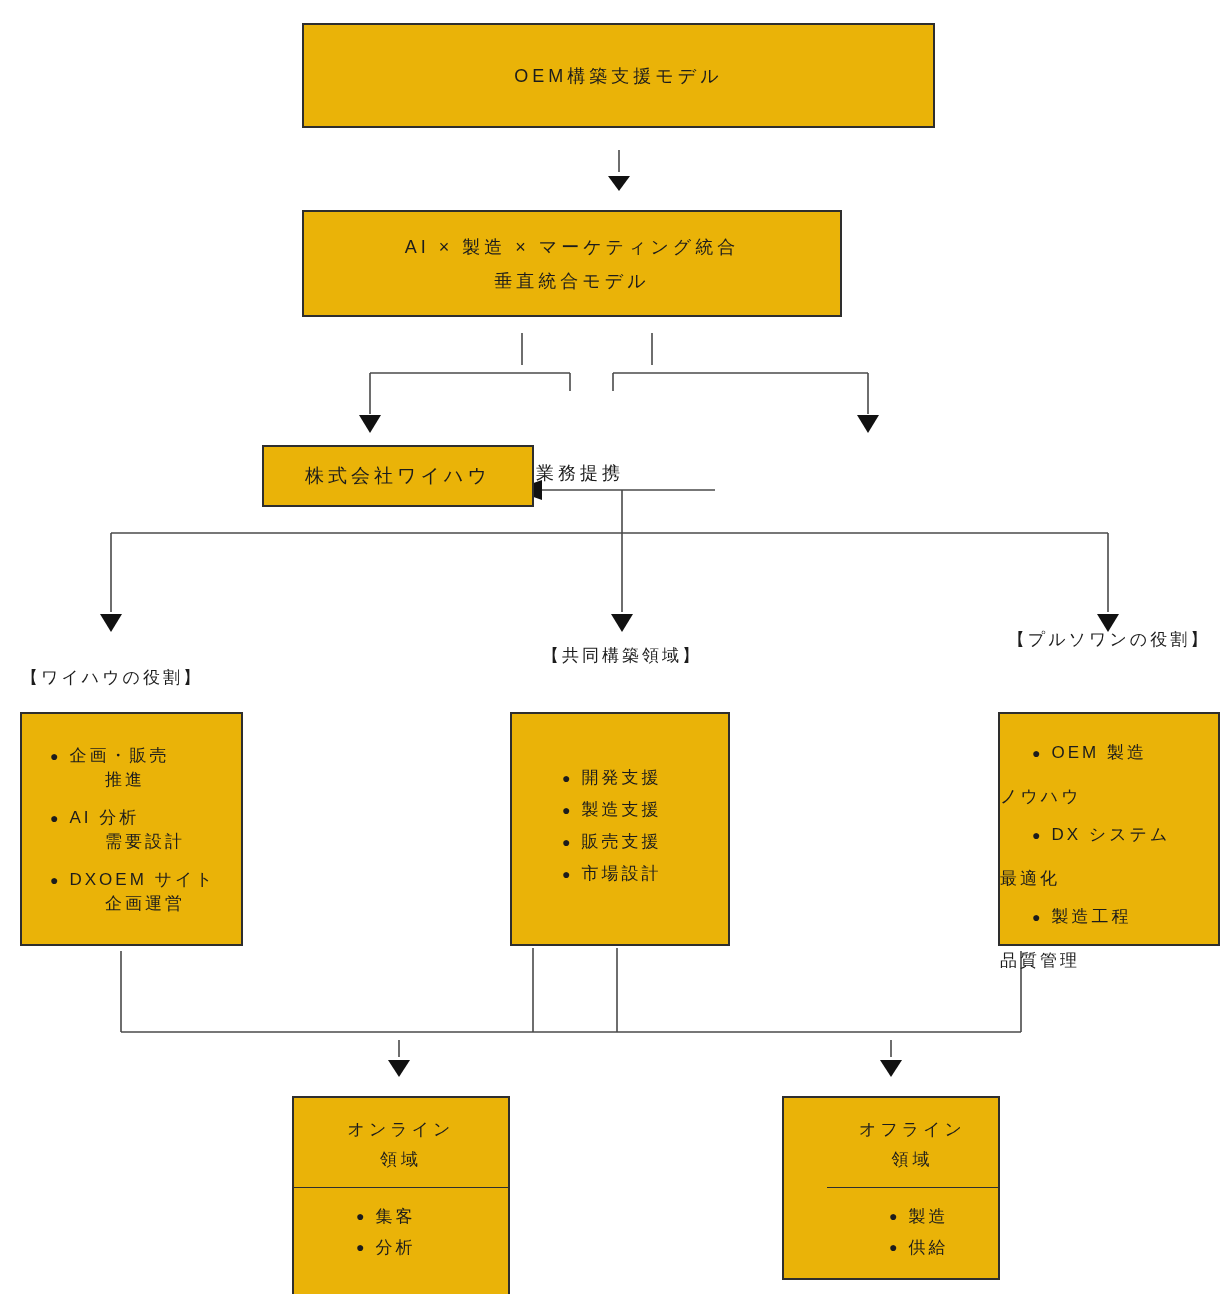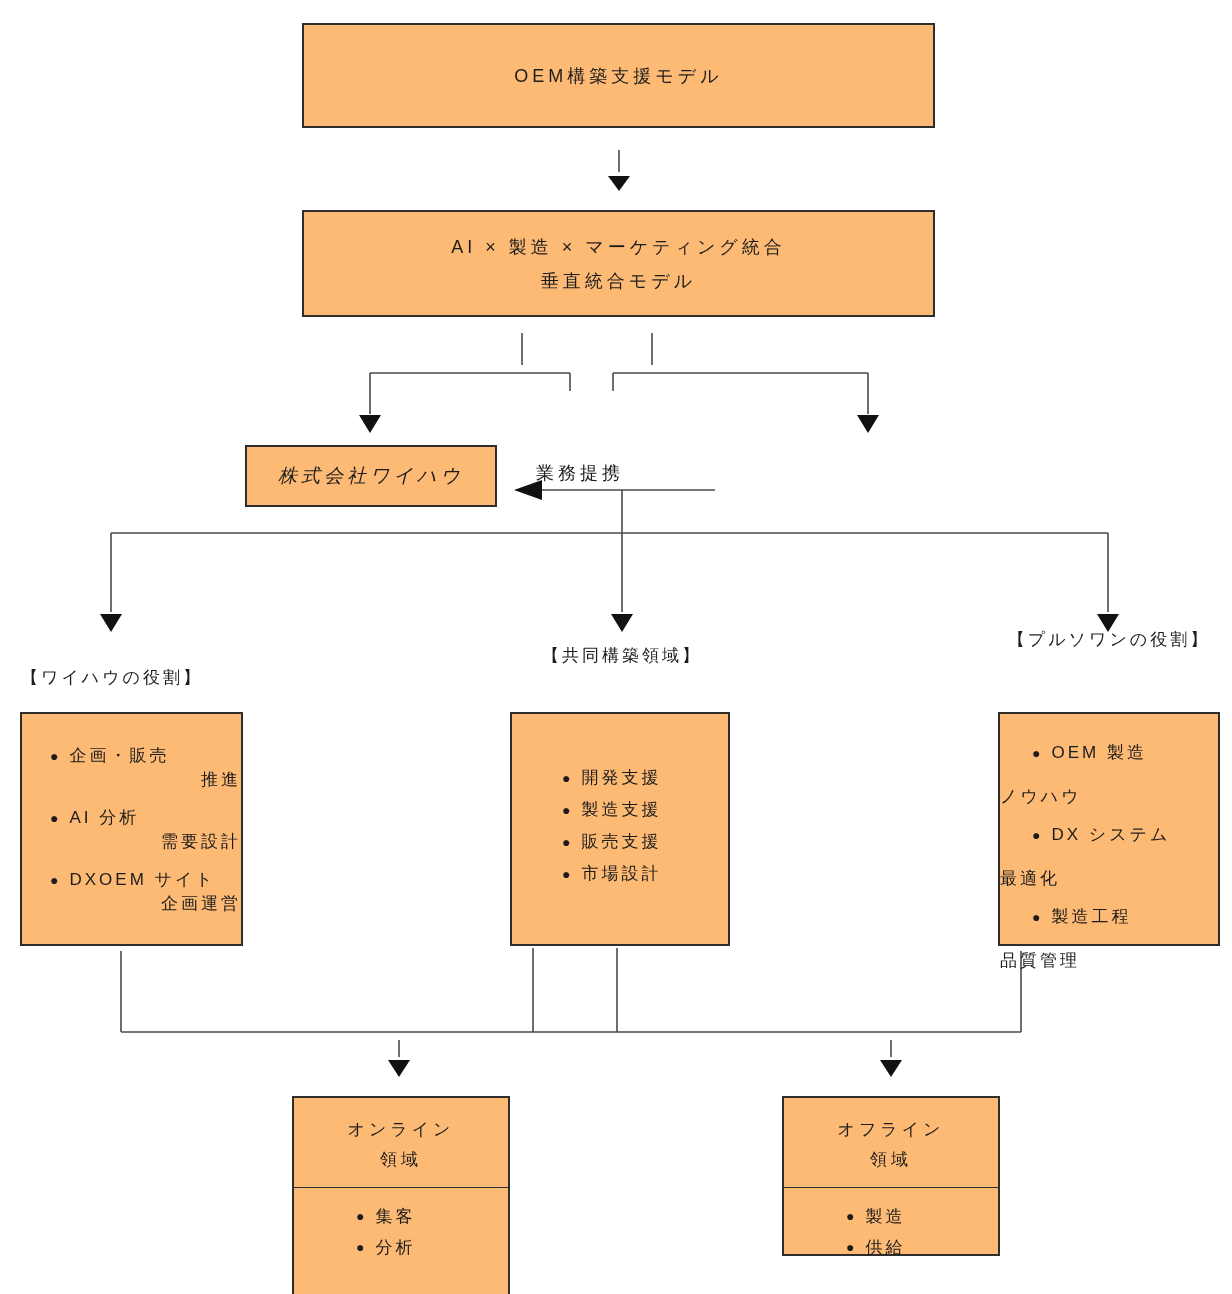--- a/index.html
+++ b/index.html
@@ -8,21 +8,21 @@
     width:1232px;height:1294px;
     background:#ffffff;
     font-family:"Liberation Sans","DejaVu Sans",sans-serif;
     color:#1c1c1c;
     overflow:hidden;
   }
   svg.wires{position:absolute;left:0;top:0;z-index:1;}
   .box{
     position:absolute;
     border:2px solid #2e2e2e;
-    background:#fdba74;
+    background:#eab308;
     box-sizing:border-box;
     z-index:2;
   }
   .centerbox{
     display:flex;flex-direction:column;justify-content:center;align-items:center;
     text-align:center;
   }
   .bigline{font-size:18px;letter-spacing:4px;line-height:34px;white-space:nowrap;}
   .companyline{font-size:19px;letter-spacing:4px;white-space:nowrap;}
   .label{
@@ -34,21 +34,21 @@
     font-size:18px;letter-spacing:4px;white-space:nowrap;
   }
   .rolebox{padding-top:30px;}
   .rolebox .ritem{display:flex;align-items:center;line-height:24px;white-space:nowrap;}
   .rolebox .rsub{line-height:24px;white-space:nowrap;}
   .rolebox .gap{margin-top:14px;}
   .blt{font-size:14px;margin-right:11px;line-height:24px;}
   .btxt,.rsub{font-size:17px;letter-spacing:3px;}
   
   .rb-left .ritem{padding-left:28px;}
-  .rb-left .rsub{padding-left:66px;text-align:right;}
+  .rb-left .rsub{padding-left:83px;}
   
   .rb-mid{padding-top:52px;}
   .rb-mid .ritem{padding-left:50px;margin-bottom:8px;}
   
   .rb-right{padding-top:27px;}
   .rb-right .ritem{padding-left:32px;}
   .rb-right .rsub{margin-top:20px;}
   
   .bbox-title{
     height:90px;box-sizing:border-box;padding-top:17px;
@@ -108,26 +108,26 @@
       <polygon points="1097,614 1119,614 1108,632"></polygon>
       <polygon points="388,1060 410,1060 399,1077"></polygon>
       <polygon points="880,1060 902,1060 891,1077"></polygon>
     </g>
   </svg>
 
   <div class="box centerbox" style="left:302px;top:23px;width:633px;height:105px;">
     <div class="bigline">OEM構築支援モデル</div>
   </div>
 
-  <div class="box centerbox" style="left:302px;top:210px;width:633px;height:107px;">
+  <div class="box centerbox" style="left:302px;top:210px;width:540px;height:107px;">
     <div class="bigline">AI × 製造 × マーケティング統合</div>
     <div class="bigline">垂直統合モデル</div>
   </div>
 
-  <div class="box centerbox" style="left:245px;top:445px;width:252px;height:62px;font-style:italic;">
+  <div class="box centerbox" style="left:262px;top:445px;width:272px;height:62px;">
     <div class="companyline">株式会社ワイハウ</div>
   </div>
 
   <div class="partner-label" style="left:536px;top:461px;width:160px;">業務提携</div>
 
 
   <div class="label" style="left:-8px;top:666px;width:240px;">【ワイハウの役割】</div>
   <div class="label" style="left:502px;top:644px;width:240px;">【共同構築領域】</div>
   <div class="label" style="left:989px;top:628px;width:240px;">【プルソワンの役割】</div>
 
@@ -196,21 +196,21 @@
         <span class="blt">●</span>
         <span class="btxt">集客</span>
       </div>
       <div class="ritem">
         <span class="blt">●</span>
         <span class="btxt">分析</span>
       </div>
     </div>
   </div>
 
-  <div class="box" style="left:782px;top:1096px;width:218px;height:160px;">
+  <div class="box" style="left:782px;top:1096px;width:218px;height:184px;padding-left:43px;">
     <div class="bbox-title">
       <div>オフライン</div>
       <div>領域</div>
     </div>
     <div class="bbox-items">
       <div class="ritem">
         <span class="blt">●</span>
         <span class="btxt">製造</span>
       </div>
       <div class="ritem">

